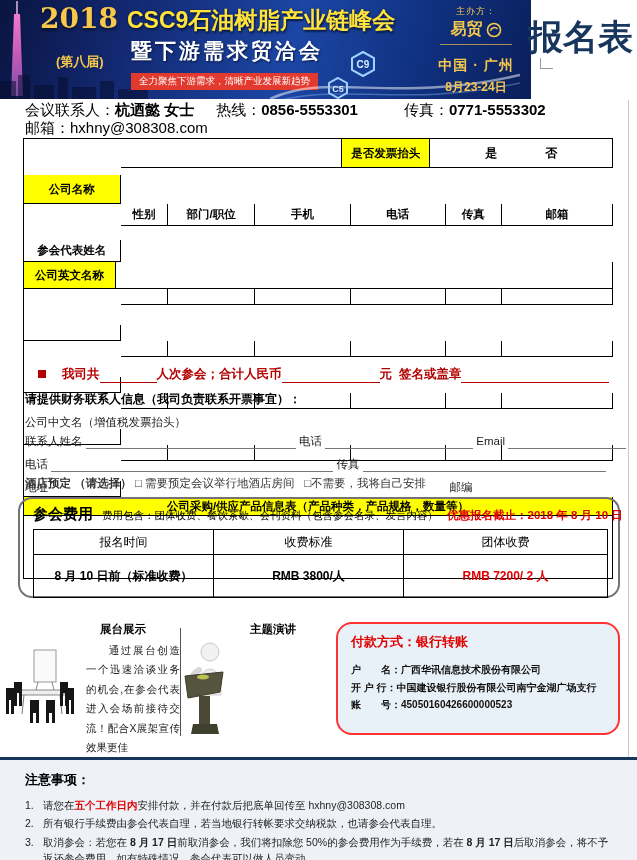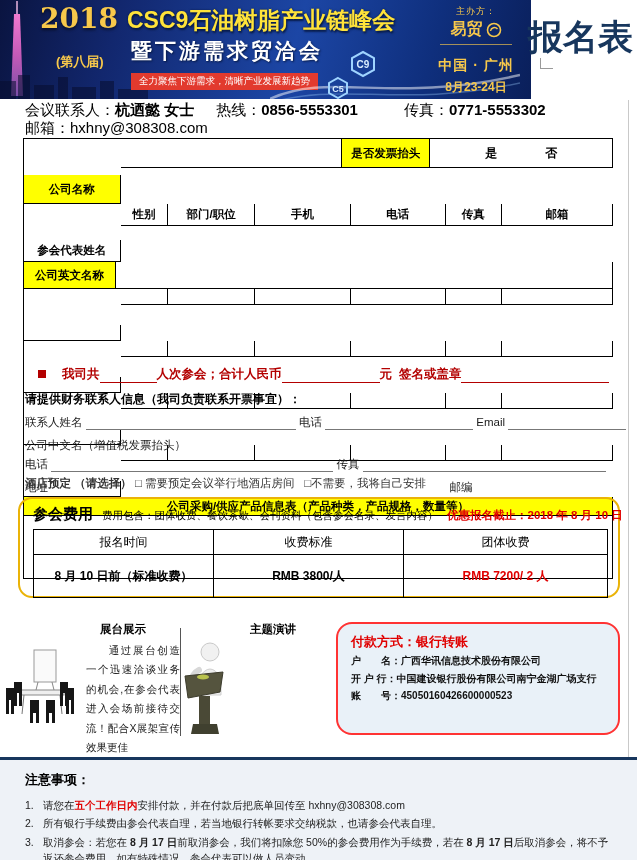--- a/index.html
+++ b/index.html
@@ -63,21 +63,21 @@
 
   
   .finance{position:absolute;left:25px;top:391px;font-size:11.5px;color:#1a1a1a;width:590px;}
   .fin-title{font-weight:bold;font-size:12px;color:#000;margin-bottom:7px;}
   .fin-line{margin-bottom:8px;white-space:nowrap;}
   .hotel{position:absolute;left:25px;top:476px;font-size:11.5px;color:#333;white-space:nowrap;}
   .hotel .hl{font-weight:bold;}
 
   
   .feebox{position:absolute;left:18px;top:497px;width:602px;height:101px;box-sizing:border-box;
-          border:2px solid #eab308;border-radius:14px;padding:6px 13px 0;}
+          border:2px solid #737373;border-radius:14px;padding:6px 13px 0;}
   .fee-head{display:flex;align-items:baseline;gap:9px;white-space:nowrap;}
   .fee-title{font-weight:bold;font-size:15px;}
   .fee-inc{font-size:10.5px;}
   .fee-dl{font-size:11.5px;font-weight:bold;color:#e00000;}
   .ftable{margin-top:5px;width:574px;border-top:1px solid #000;border-left:1px solid #000;}
   .fc1{width:180px;} .fc2{width:190px;} .fc3{width:204px;}
   .fh{height:25px;font-weight:normal;font-size:12px;}
   .fd{height:43px;font-weight:bold;font-size:12px;}
   .red{color:#e00000;}
 
@@ -87,21 +87,21 @@
   .promo-body .ind{display:inline-block;width:21px;}
   .booth-text{position:absolute;left:86px;top:622px;width:94px;}
   .speech-text{position:absolute;left:236px;top:622px;width:93px;}
   .promo-div{position:absolute;left:180px;top:628px;width:1px;height:108px;background:#555;}
   .booth-img{position:absolute;left:4px;top:648px;}
   .speaker-img{position:absolute;left:183px;top:640px;}
 
   
   .paybox{position:absolute;left:336px;top:622px;width:284px;height:113px;box-sizing:border-box;
           background:#e9f1f8;border:2px solid #ff3333;border-radius:16px;padding:9px 13px;}
-  .pay-title{color:#e00000;font-weight:bold;font-size:13px;margin-bottom:1px;}
+  .pay-title{color:#e00000;font-weight:bold;font-size:13px;margin-bottom:10px;}
   .pay-line{font-size:10px;font-weight:bold;color:#111;line-height:1.75;white-space:nowrap;}
 
   
   .notes{position:absolute;left:0;top:757px;width:637px;height:103px;box-sizing:border-box;
          background:#eef2f7;border-top:3px solid #17365d;padding:11px 22px 0 25px;}
   .notes-title{font-weight:bold;font-size:13px;margin-bottom:8px;color:#000;}
   .note-item{display:flex;font-size:10.5px;line-height:1.55;color:#222;margin-bottom:2px;}
   .note-num{width:18px;flex:none;}
   .note-body{flex:1;}
   .b{font-weight:bold;}
@@ -251,30 +251,30 @@
       <div class="cell hF w589"></div>
     </div>
   </div>
 
   <div class="summary">
     <span class="sq"></span><span>我司共</span><span class="rblank" style="width:57px;"></span><span>人次参会；合计人民币</span><span class="rblank" style="width:98px;"></span><span>元</span>&nbsp;&nbsp;<span>签名或盖章</span><span class="rblank" style="width:148px;"></span>
   </div>
 
   <div class="finance">
     <div class="fin-title">请提供财务联系人信息（我司负责联系开票事宜）：</div>
+    <div class="fin-line" style="margin-bottom:4px;">
+      <span>公司中文名（增值税发票抬头）</span>
+    </div>
     <div class="fin-line">
       <span>联系人姓名</span>
       <span class="gblank" style="width:210px;"></span>
       <span>电话</span>
       <span class="gblank" style="width:148px;"></span>
       <span>Email</span>
       <span class="gblank" style="width:118px;"></span>
-    </div>
-    <div class="fin-line" style="margin-bottom:4px;">
-      <span>公司中文名（增值税发票抬头）</span>
     </div>
     <div class="fin-line">
       <span>电话</span>
       <span class="gblank" style="width:282px;"></span>
       <span>传真</span>
       <span class="gblank" style="width:243px;"></span>
     </div>
     <div class="fin-line">
       <span>地址</span>
       <span style="display:inline-block;width:395px;"></span>

